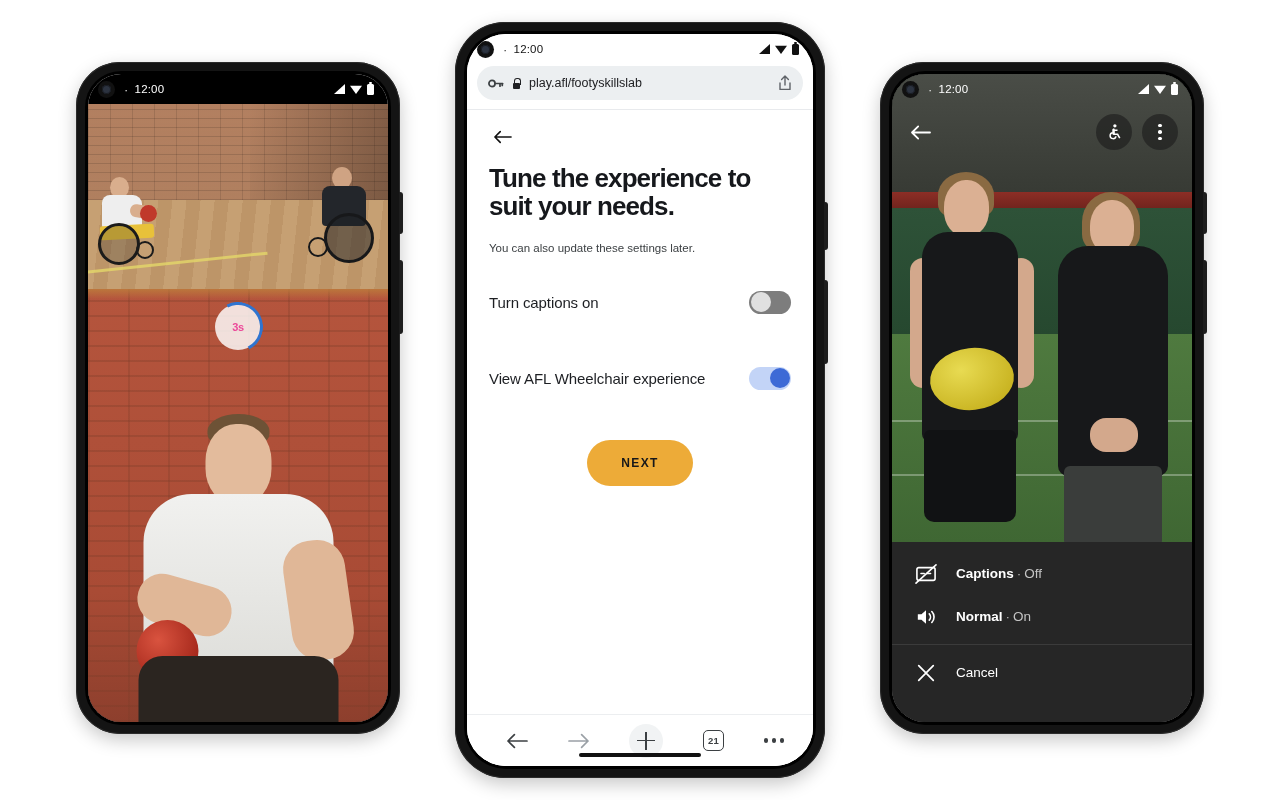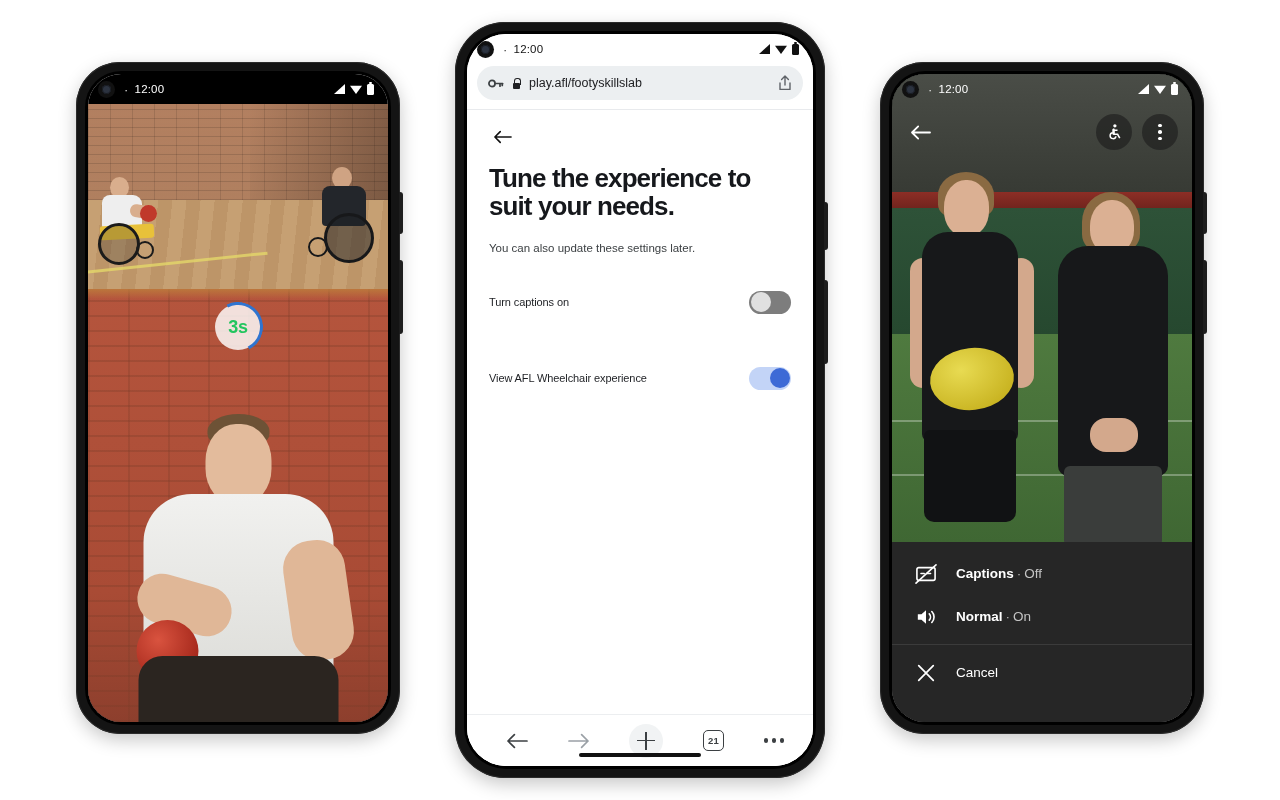--- a/index.html
+++ b/index.html
@@ -141,21 +141,21 @@
   .wcR .head  { right: 24px; top: 0px; width: 20px; height: 22px; background:#cfa383; }
   .wcR .torso { right: 10px; top: 19px; width: 44px; height: 40px; background:#23262b; }
   .wcR .wheel { right: 2px; top: 46px; width: 50px; height: 50px; border-color:#17181a; background: rgba(30,32,36,.5); }
   .wcR .wheel2{ position:absolute; right: 48px; top: 70px; width: 20px; height: 20px; border-radius:50%; border:2px solid #17181a; }
 
   .countdown {
     position: absolute; left: 50%; top: 230px; transform: translateX(-50%);
     width: 46px; height: 46px; border-radius: 50%;
     background: rgba(255,255,255,.82);
     display:flex; align-items:center; justify-content:center;
-    font-weight: 800; font-size: 18px; color:#22c55e;
+    font-weight: 800; font-size: 11px; color:#ec4899;
     letter-spacing: -.3px;
     z-index: 5;
   }
   .countdown::before {
     content:""; position:absolute; inset:-2px; border-radius:50%;
     border: 3px solid transparent;
     border-top-color: #2f74d0; border-right-color:#2f74d0;
     transform: rotate(18deg);
   }
 
@@ -259,21 +259,21 @@
   }
   .page-sub {
     font-size: 11.5px; color: #3c4043;
     margin-bottom: 34px;
   }
   .setting-row {
     display:flex; align-items:center; justify-content:space-between;
     gap: 12px; min-height: 28px;
     margin-bottom: 48px;
   }
-  .setting-label { font-size: 11px; color: #1d1f23; letter-spacing:-.1px; }
+  .setting-label { font-size: 15px; color: #1d1f23; letter-spacing:-.1px; }
   .toggle { width: 42px; height: 23px; border-radius: 12px; position:relative; flex:none; }
   .toggle .knob { position:absolute; top:1.5px; width:20px; height:20px; border-radius:50%; }
   .toggle.off { background:#7d7d7d; }
   .toggle.off .knob { left:1.5px; background:#e0e0e0; }
   .toggle.on { background:#c3d4f7; }
   .toggle.on .knob { right:1.5px; background:#3d6ad6; }
   .next-wrap { display:flex; justify-content:center; margin-top: 6px; }
   .btn-next {
     background: #edab38; color:#17181a;
     border:none; border-radius: 26px;
@@ -515,20 +515,23 @@
             </div>
 
 
             <div class="setting-row">
               <span class="setting-label">View AFL Wheelchair experience</span>
               <span class="toggle on">
                   <span class="knob"></span>
                 </span>
             </div>
 
+            <div class="next-wrap">
+              <button class="btn-next">NEXT</button>
+            </div>
           </div>
 
           <div class="bottombar">
             <div class="bb-item">
               <svg class="bb-arrow" viewBox="0 0 22 16">
                 <path d="M21 8 H2 M8.4 1.6 L2 8 L8.4 14.4" fill="none" stroke="currentColor" stroke-width="1.7" stroke-linecap="round" stroke-linejoin="round"></path>
               </svg>
             </div>
             <div class="bb-item">
               <svg class="bb-arrow fwd" viewBox="0 0 22 16">

